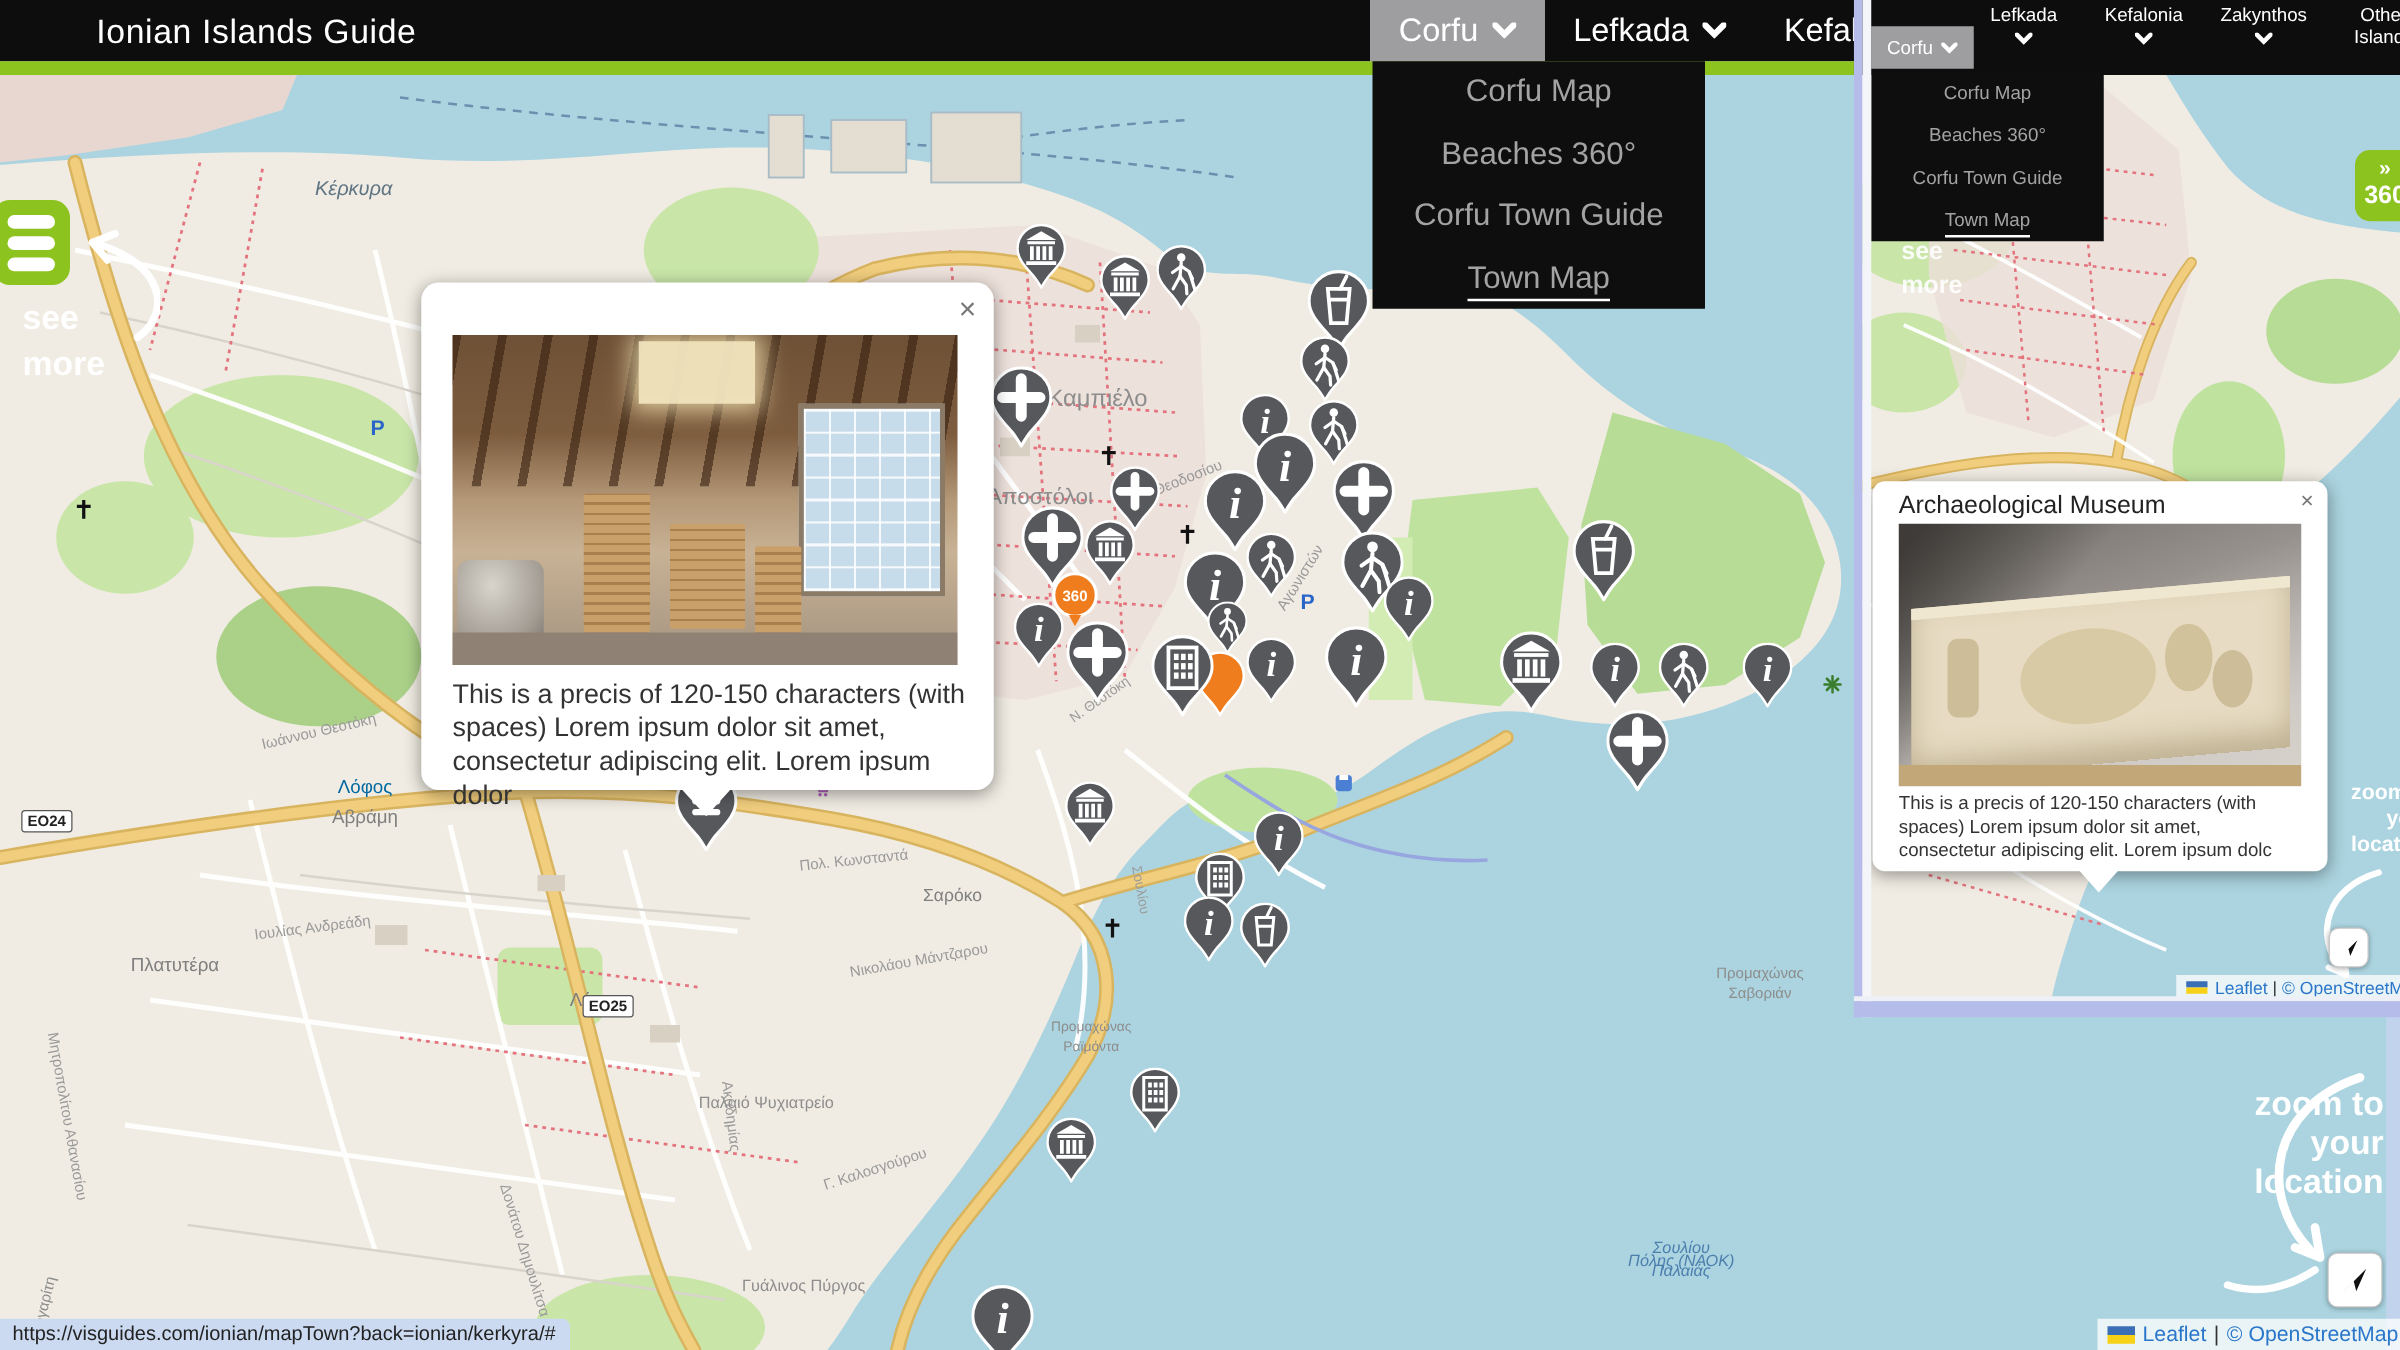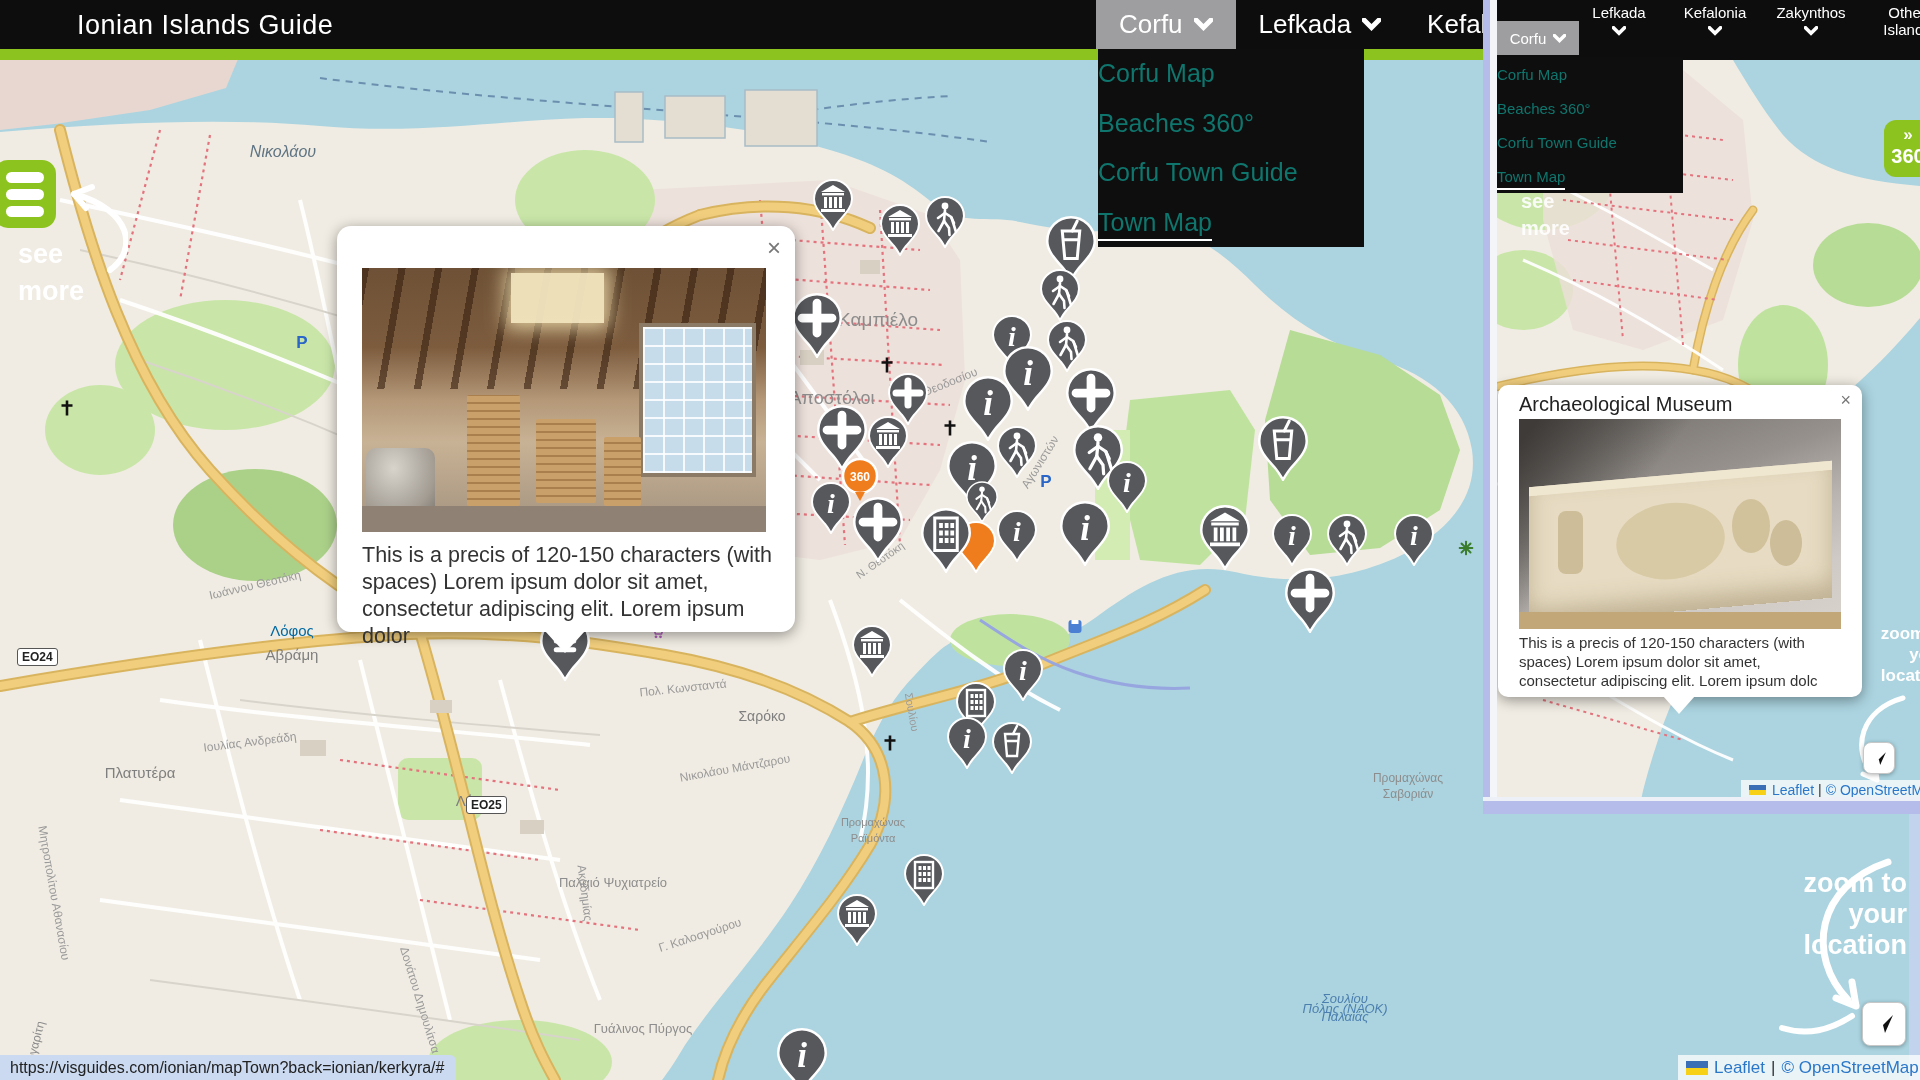--- a/index.html
+++ b/index.html
@@ -16,21 +16,21 @@
   #header-bar{position:absolute;left:0;top:0;width:1920px;height:49px;background:#0d0d0d;z-index:6;}
   #green-stripe{position:absolute;left:0;top:49px;width:1489px;height:11px;background:#8dc31e;z-index:6;}
   #site-title{position:absolute;left:77px;top:10px;color:#fff;font-size:27px;letter-spacing:.5px;z-index:7;}
   #main-nav{position:absolute;left:1096px;top:0;height:49px;display:flex;z-index:7;}
   .nav-item{display:flex;align-items:center;gap:11px;padding:0 23px;color:#fff;font-size:26px;cursor:pointer;}
   .nav-item.active{background:#9e9ea0;}
   .chev{width:19px;height:13px;}
   
   .dropdown{position:absolute;background:#0e0e0e;z-index:7;display:flex;flex-direction:column;justify-content:space-around;}
   #dropdown-main{left:1098px;top:49px;width:266px;height:198px;}
-  .dd-item{color:#0f766e;font-size:25px;cursor:pointer;}
+  .dd-item{color:#a3a3a3;text-align:center;font-size:25px;cursor:pointer;}
   .dd-item.active span{border-bottom:2px solid #fff;padding-bottom:3px;}
   
   #hamburger{position:absolute;left:-6px;top:160px;width:62px;height:68px;background:#8dc31e;border-radius:14px;z-index:4;}
   #hamburger .bar{position:absolute;left:12px;width:38px;height:11px;background:#fff;border-radius:6px;}
   .annot{position:absolute;color:#fff;font-weight:bold;z-index:4;line-height:1.1;}
   .annot-arrow{position:absolute;z-index:4;}
   
   .popup{position:absolute;background:#fff;border-radius:14px;box-shadow:0 3px 14px rgba(0,0,0,.4);z-index:5;}
   .popup .tail{position:absolute;width:0;height:0;border-left:20px solid transparent;border-right:20px solid transparent;border-top:22px solid #fff;}
   .popup .title{color:#222;position:absolute;}
@@ -425,21 +425,21 @@
       <span style="margin:0 4px">|</span>
       <a href="#">© OpenStreetMap</a>
     </div>
 
     <div class="edge-a"></div>
     <div class="edge-b"></div>
     <div class="band-white"></div>
     <div class="band"></div>
   </div>
 
-<span class="map-label" style="left: 283px; top: 152px; font-size: 16px; color: rgb(95, 116, 131); font-style: italic; transform: translate(-50%, -50%) rotate(0deg);">Νικολάου</span>
+<span class="map-label" style="left: 283px; top: 152px; font-size: 16px; color: rgb(95, 116, 131); font-style: italic; transform: translate(-50%, -50%) rotate(0deg);">Κέρκυρα</span>
     <span class="map-label" style="left: 878px; top: 320px; font-size: 19px; color: rgb(141, 141, 141); transform: translate(-50%, -50%) rotate(0deg);">Καμπιέλο</span>
     <span class="map-label" style="left: 832px; top: 398px; font-size: 18px; color: rgb(141, 141, 141); transform: translate(-50%, -50%) rotate(0deg);">Αποστόλοι</span>
     <span class="map-label" style="left: 292px; top: 630px; font-size: 15px; color: #0369a1; transform: translate(-50%, -50%) rotate(0deg);">Λόφος</span>
     <span class="map-label" style="left: 292px; top: 654px; font-size: 15px; color: rgb(127, 127, 127); transform: translate(-50%, -50%) rotate(0deg);">Αβράμη</span>
     <span class="map-label" style="left: 140px; top: 772px; font-size: 15px; color: rgb(127, 127, 127); transform: translate(-50%, -50%) rotate(0deg);">Πλατυτέρα</span>
     <span class="map-label" style="left: 478px; top: 800px; font-size: 15px; color: rgb(127, 127, 127); transform: translate(-50%, -50%) rotate(0deg);">Λύκεια</span>
     <span class="map-label" style="left: 613px; top: 882px; font-size: 13px; color: rgb(141, 141, 141); transform: translate(-50%, -50%) rotate(0deg);">Παλαιό Ψυχιατρείο</span>
     <span class="map-label" style="left: 643px; top: 1028px; font-size: 13px; color: rgb(141, 141, 141); transform: translate(-50%, -50%) rotate(0deg);">Γυάλινος Πύργος</span>
     <span class="map-label" style="left: 72px; top: 1064px; font-size: 15px; color: rgb(127, 127, 127); transform: translate(-50%, -50%) rotate(0deg);">Κωτσέλα</span>
     <span class="map-label" style="left: 28px; top: 1072px; font-size: 12px; color: rgb(141, 141, 141); transform: translate(-50%, -50%) rotate(-76deg);">Μάνδρα Μαργαρίτη</span>

